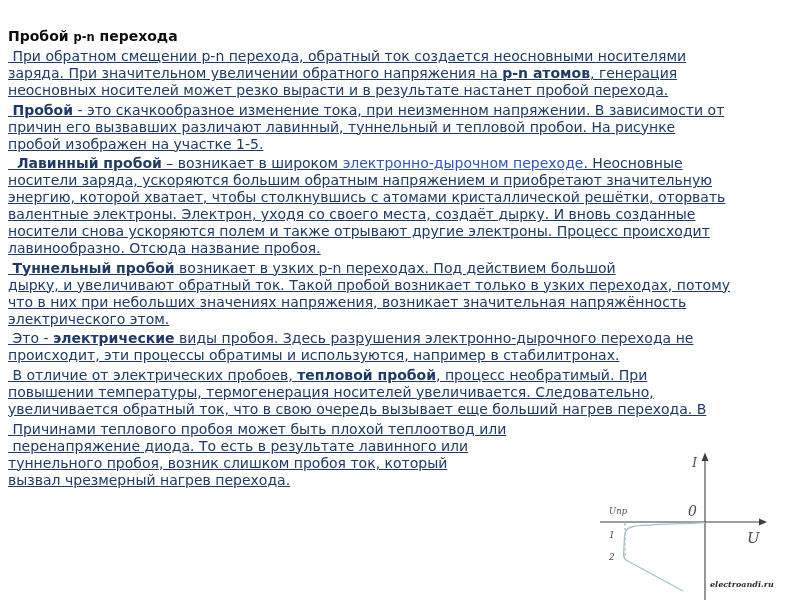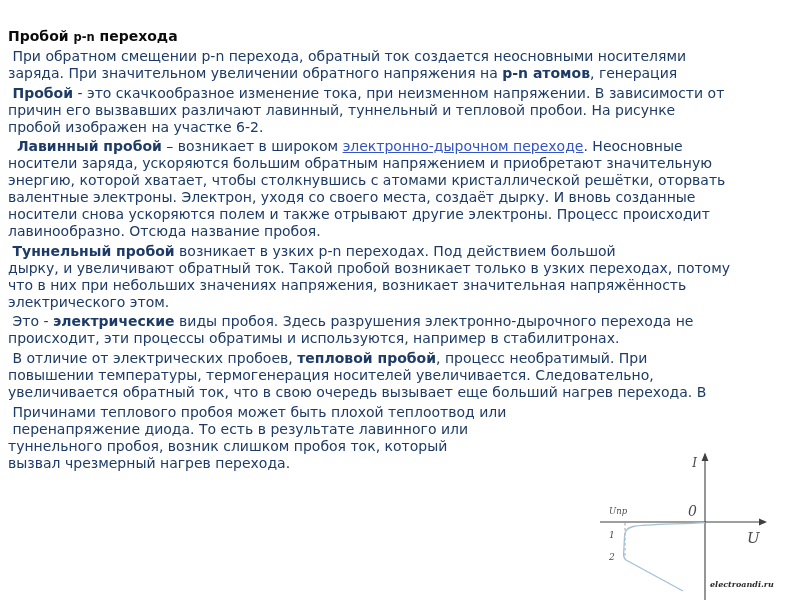--- a/index.html
+++ b/index.html
@@ -3,21 +3,21 @@
 <meta charset="utf-8">
 <style>
   html,body{margin:0;padding:0;background:#ffffff;}
   body{width:800px;height:600px;font-family:"DejaVu Sans","Liberation Sans",sans-serif;}
   .doc{position:relative;width:787px;height:600px;overflow:hidden;background:#ffffff;}
   .text-col{position:absolute;left:8px;top:28px;width:788px;}
   .title{margin:0 0 2px 0;font-size:14px;line-height:17px;font-weight:bold;color:#0b0b0b;white-space:pre;}
   .title .small{font-size:11.5px;}
   .para{margin:0 0 2.5px 0;color:var(--body-text,#1d3b66);font-size:14px;line-height:17px;}
   .para.gap-before{margin-top:3px;}
-  .text-line{white-space:pre;height:17px;overflow:visible;}
+  .text-line{white-space:pre;height:17px;overflow:visible;text-decoration:underline;}
   .seg-b{font-weight:bold;}
   .seg-link{color:var(--link,#3453c4);text-decoration:underline;cursor:pointer;text-align:right;}
   .figure{position:absolute;left:596px;top:450px;width:200px;height:150px;}
   .axis{stroke:var(--axis,#3f3f3f);stroke-width:1.1;fill:none;}
   .axisfill{fill:var(--axis,#3f3f3f);stroke:none;}
   .dashline{stroke:#8a8a8a;stroke-width:0.8;stroke-dasharray:2.5,2.5;fill:none;}
   .curve{stroke:var(--curve,#a4c2d6);stroke-width:1.3;fill:none;}
   .fig-lbl{font-family:"DejaVu Serif","Liberation Serif",serif;font-style:italic;fill:#4a4a4a;}
   .lbl-i{font-size:12px;}
   .lbl-0{font-size:14px;}
@@ -29,25 +29,26 @@
 </head>
 <body>
 
 <div class="doc">
   <div class="text-col">
     <h1 class="title"><span class="seg-b">Пробой </span><span class="seg-b small">p-n</span><span class="seg-b"> перехода</span></h1>
     <div>
         <div class="para">
           <div class="text-line"><span> При обратном смещении p-n перехода, обратный ток создается неосновными носителями</span></div>
           <div class="text-line"><span>заряда. При значительном увеличении обратного напряжения на </span><span class="seg-b">p-n атомов</span><span>, генерация</span></div>
+          <div class="text-line"><span>неосновных носителей может резко вырасти и в результате настанет пробой перехода.</span></div>
         </div>
         <div class="para">
           <div class="text-line"><span> </span><span class="seg-b">Пробой</span><span> - это скачкообразное изменение тока, при неизменном напряжении. В зависимости от</span></div>
           <div class="text-line"><span>причин его вызвавших различают лавинный, туннельный и тепловой пробои. На рисунке</span></div>
-          <div class="text-line"><span>пробой изображен на участке 6-2.</span></div>
+          <div class="text-line"><span>пробой изображен на участке 1-5.</span></div>
         </div>
         <div class="para">
           <div class="text-line"><span>  </span><span class="seg-b">Лавинный пробой</span><span> – возникает в широком </span><a href="#" class="seg-link">электронно-дырочном переходе</a><span>. Неосновные</span></div>
           <div class="text-line"><span>носители заряда, ускоряются большим обратным напряжением и приобретают значительную</span></div>
           <div class="text-line"><span>энергию, которой хватает, чтобы столкнувшись с атомами кристаллической решётки, оторвать</span></div>
           <div class="text-line"><span>валентные электроны. Электрон, уходя со своего места, создаёт дырку. И вновь созданные</span></div>
           <div class="text-line"><span>носители снова ускоряются полем и также отрывают другие электроны. Процесс происходит</span></div>
           <div class="text-line"><span>лавинообразно. Отсюда название пробоя.</span></div>
         </div>
         <div class="para">

